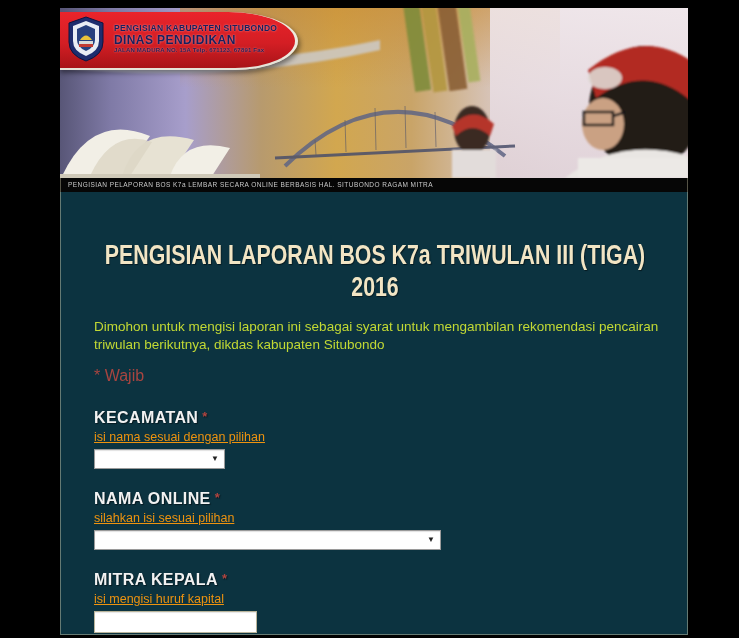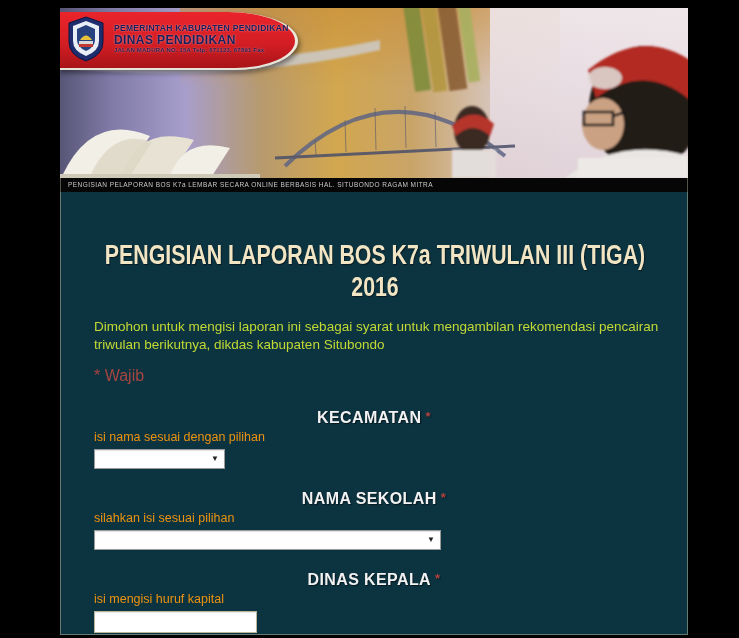--- a/index.html
+++ b/index.html
@@ -39,23 +39,23 @@
   .form-title { width:740px; margin-left:-89px; transform:scaleX(0.79); transform-origin:50% 50%;
                 text-align:center; color:#f2e5c4; font-size:27px; font-weight:bold;
                 letter-spacing:0px; line-height:1.2; text-shadow:1px 1px 1px rgba(0,0,0,0.5); }
 
   .form-desc { margin-top:14px; width:572px; color:#c2d934; font-size:13.5px; line-height:1.35; }
   .required-note { margin-top:13px; color:#a84540; font-size:16px; }
 
   .fields { margin-top:24px; }
   .field + .field { margin-top:21px; }
   .field-label { color:#f2f2f2; font-size:16px; font-weight:bold; letter-spacing:0.4px;
-                 text-shadow:1px 1px 1px rgba(0,0,0,0.5);text-align:center; }
+                 text-shadow:1px 1px 1px rgba(0,0,0,0.5); }
   .field-label .req { color:#b04540; font-size:13px; margin-left:4px; vertical-align:2px; }
-  .field-helper { margin-top:3px; color:#ee930f; font-size:12.5px; }
+  .field-helper { margin-top:3px; color:#ee930f; font-size:12.5px;text-decoration:underline; }
 
   .select-box { margin-top:5px; height:20px; background:#fff; border:1px solid #9a9a9a;
                 box-shadow:inset 0 1px 1px rgba(0,0,0,0.12);
                 display:flex; align-items:center; justify-content:flex-end;
                 padding-right:5px; cursor:pointer; }
   .select-box .arrow { font-size:8px; color:#222; line-height:1; }
   .w-sm { width:131px; }
   .w-lg { width:347px; }
   .text-input { margin-top:5px; width:163px; height:22px; background:#fff;
                 border:1px solid #b9b49a; box-shadow:inset 0 1px 1px rgba(0,0,0,0.1);
@@ -143,21 +143,21 @@
       <div class="ribbon">
         <svg class="emblem" viewBox="0 0 40 46">
           <path d="M20,1 L37,7 L37,26 Q37,39 20,45 Q3,39 3,26 L3,7 Z" fill="#1e2d6e" stroke="#0d1540" stroke-width="1"></path>
           <path d="M20,5 L33,10 L33,25 Q33,35 20,40 Q7,35 7,25 L7,10 Z" fill="#e9edf5"></path>
           <path d="M20,9 L29,13 L29,24 Q29,31 20,35 Q11,31 11,24 L11,13 Z" fill="#27407e"></path>
           <path d="M14,24 Q20,15 26,24 Z" fill="#e8c23a"></path>
           <rect x="13" y="25" width="14" height="3" fill="#d8d8d8"></rect>
           <rect x="13" y="28" width="14" height="3" fill="#c23a32"></rect>
         </svg>
         <div class="ribbon-text">
-          <div class="ribbon-line1">PEMERINTAH KABUPATEN PENDIDIKAN</div>
+          <div class="ribbon-line1">PENGISIAN KABUPATEN SITUBONDO</div>
           <div class="ribbon-line2">DINAS PENDIDIKAN</div>
           <div class="ribbon-line3">JALAN MADURA NO. 15A Telp. 671123, 67891 Fax</div>
         </div>
       </div>
     </div>
 
     <div class="caption-bar">PENGISIAN PELAPORAN BOS K7a LEMBAR SECARA ONLINE BERBASIS HAL. SITUBONDO RAGAM MITRA</div>
 
     <div class="panel">
 
@@ -176,31 +176,31 @@
             <span>KECAMATAN</span><span class="req">*</span>
           </div>
           <div class="field-helper">isi nama sesuai dengan pilihan</div>
           <div class="select-box w-sm">
             <span class="arrow">▼</span>
           </div>
         </div>
 
         <div class="field">
           <div class="field-label">
-            <span>NAMA SEKOLAH</span><span class="req">*</span>
+            <span>NAMA ONLINE</span><span class="req">*</span>
           </div>
           <div class="field-helper">silahkan isi sesuai pilihan</div>
           <div class="select-box w-lg">
             <span class="arrow">▼</span>
           </div>
         </div>
 
         <div class="field">
           <div class="field-label">
-            <span>DINAS KEPALA</span><span class="req">*</span>
+            <span>MITRA KEPALA</span><span class="req">*</span>
           </div>
           <div class="field-helper">isi mengisi huruf kapital</div>
           <input class="text-input" type="text" value="" style="">
         </div>
 
       </div>
     </div>
 
   </div>
 </div>

